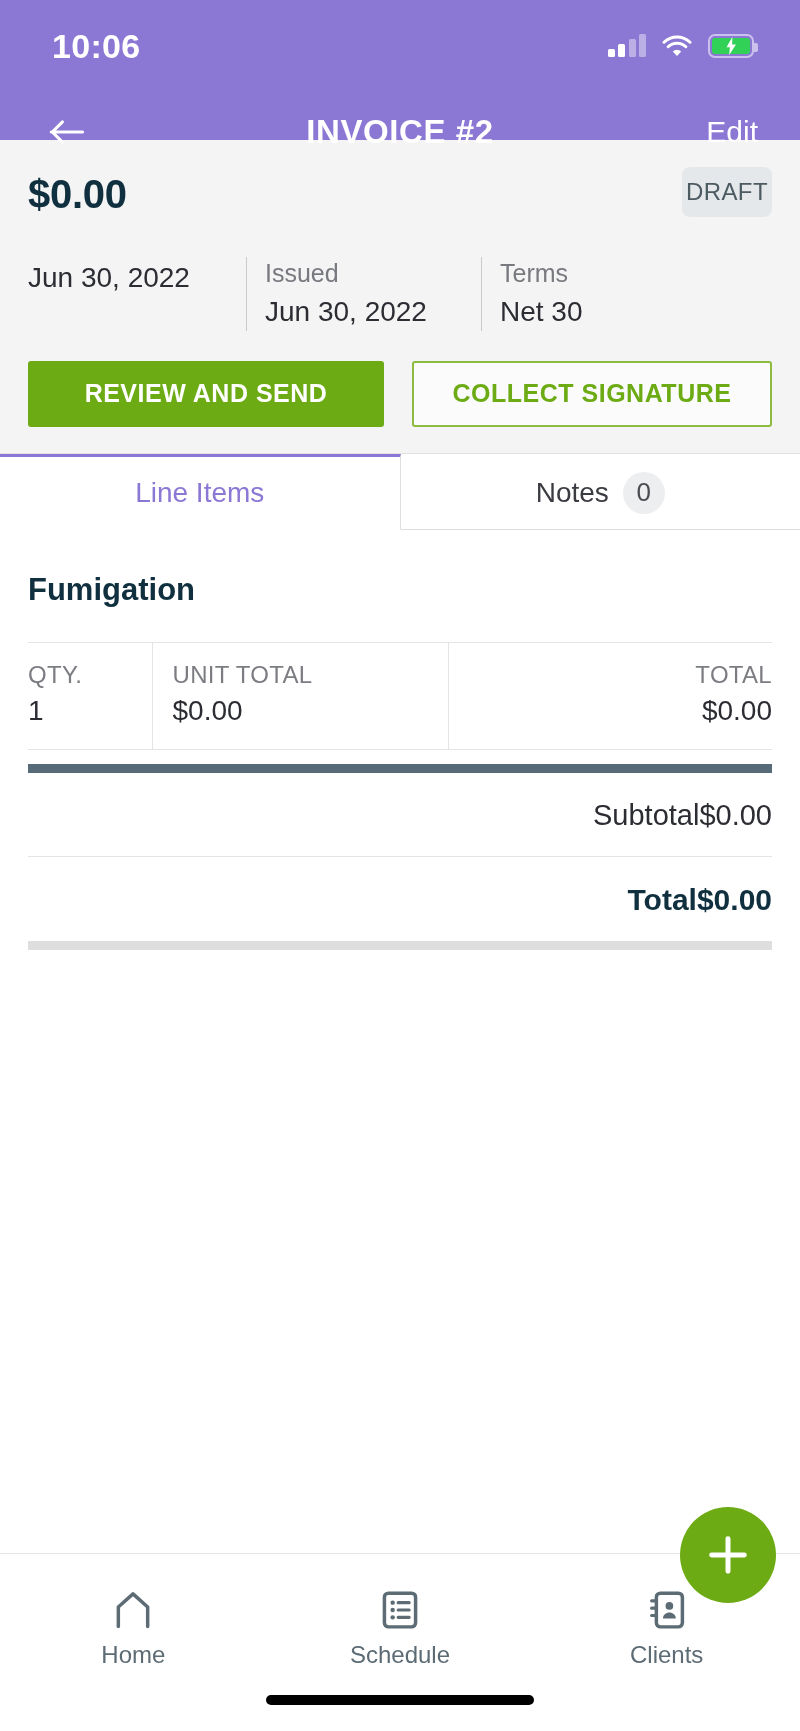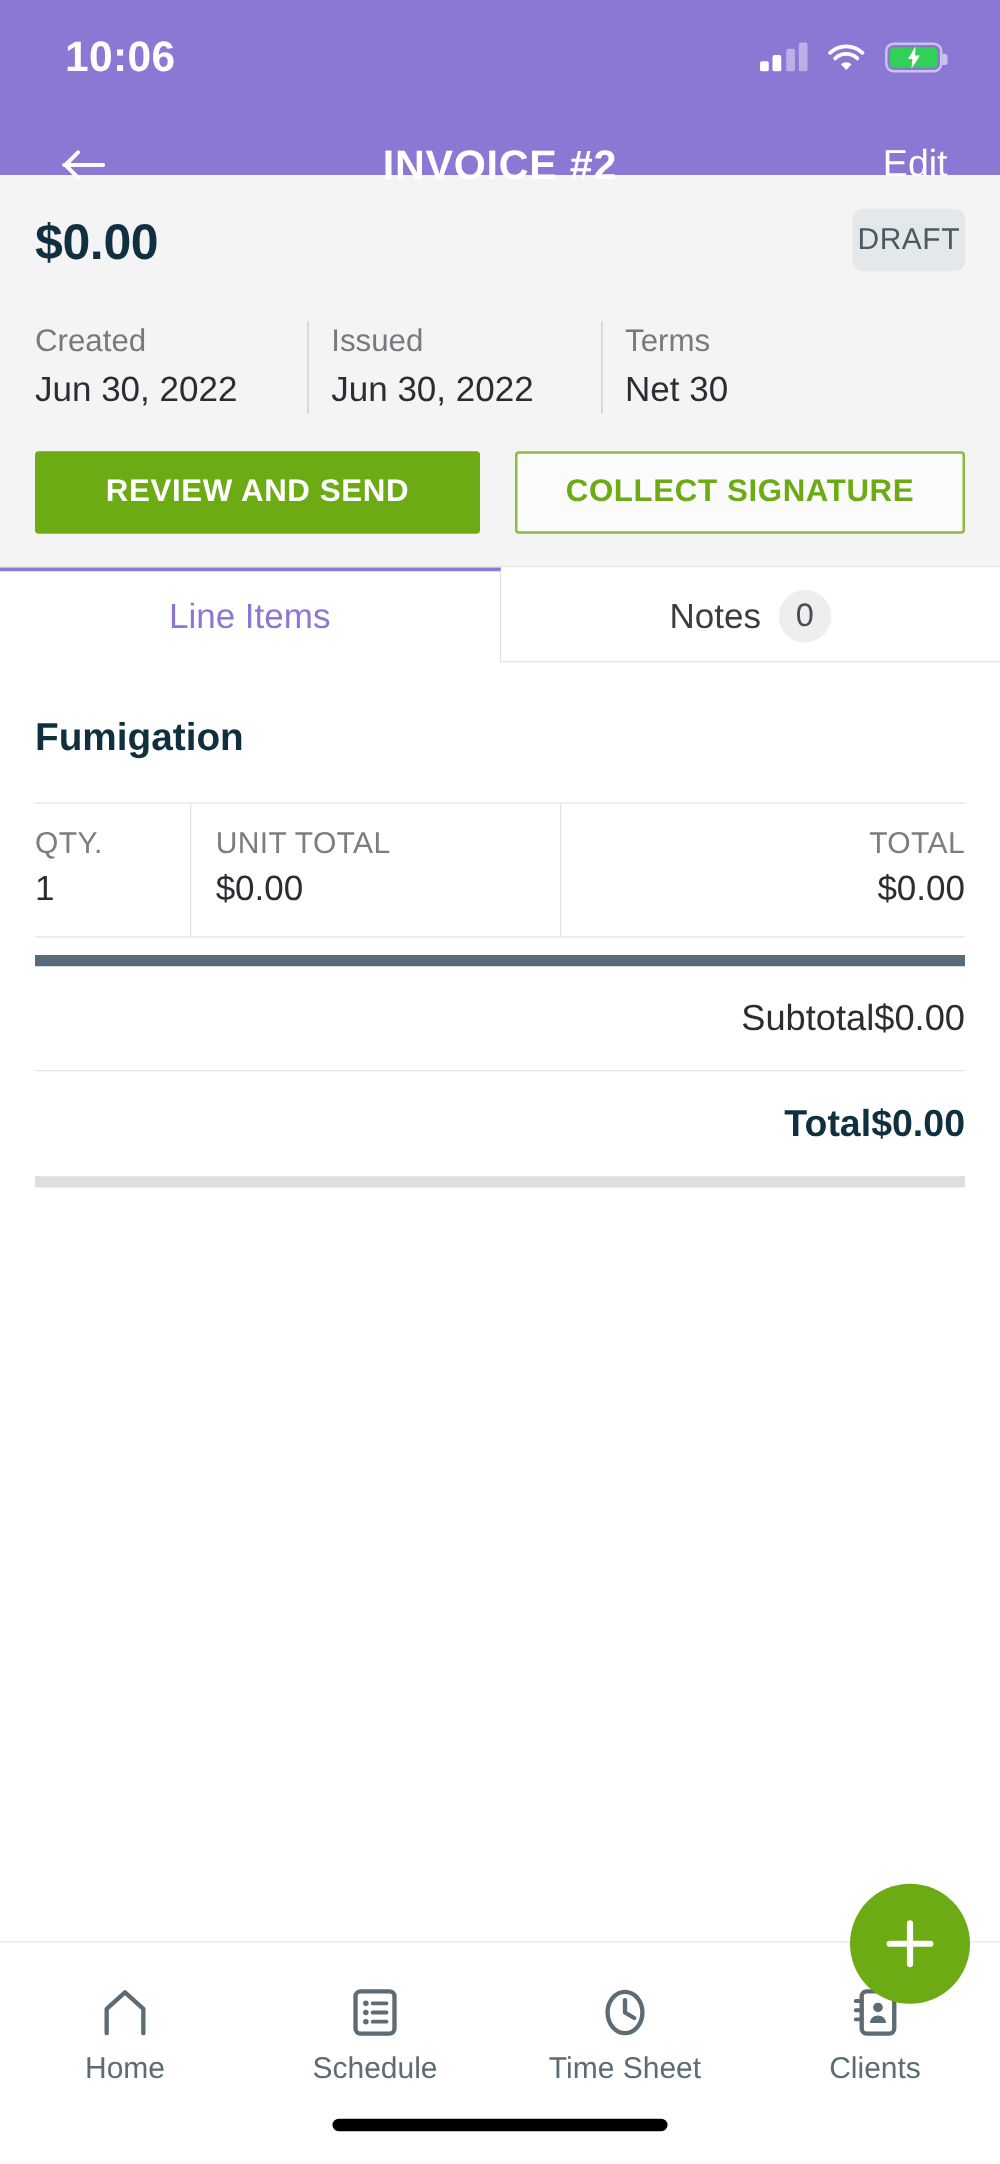--- a/index.html
+++ b/index.html
@@ -251,21 +251,20 @@
   </div>
 
   <div class="summary">
     <div class="summary-top">
       <div class="amount">$0.00</div>
       <div class="status-badge">DRAFT</div>
     </div>
 
     <div class="meta-row">
       <div class="meta-col c1">
-        <div class="meta-label">Created</div>
         <div class="meta-value">Jun 30, 2022</div>
       </div>
       <div class="meta-col c2">
         <div class="meta-label">Issued</div>
         <div class="meta-value">Jun 30, 2022</div>
       </div>
       <div class="meta-col c3">
         <div class="meta-label">Terms</div>
         <div class="meta-value">Net 30</div>
       </div>
@@ -342,27 +341,20 @@
         <svg viewBox="0 0 24 24">
           <rect x="3.5" y="2.8" width="17" height="18.4" rx="2.2" stroke="#5c6b74" stroke-width="1.9" fill="none"></rect>
           <circle cx="8" cy="8" r="1.2" fill="#5c6b74"></circle>
           <circle cx="8" cy="12" r="1.2" fill="#5c6b74"></circle>
           <circle cx="8" cy="16" r="1.2" fill="#5c6b74"></circle>
           <path d="M11 8h6M11 12h6M11 16h6" stroke="#5c6b74" stroke-width="1.7" stroke-linecap="round"></path>
         </svg>
         <span>Schedule</span>
       </div>
 
-      <div class="navitem">
-        <svg viewBox="0 0 24 24">
-          <ellipse cx="12" cy="12" rx="7.6" ry="9" stroke="#5c6b74" stroke-width="1.9" fill="none"></ellipse>
-          <path d="M12 6.6V12l4 2.4" stroke="#5c6b74" stroke-width="1.9" fill="none" stroke-linecap="round" stroke-linejoin="round"></path>
-        </svg>
-        <span>Time Sheet</span>
-      </div>
 
       <div class="navitem">
         <svg viewBox="0 0 24 24">
           <rect x="6.2" y="2.8" width="14.2" height="18.4" rx="2.2" stroke="#5c6b74" stroke-width="1.9" fill="none"></rect>
           <path d="M3.6 7h2.6M3.6 11h2.6M3.6 15h2.6" stroke="#5c6b74" stroke-width="1.7" stroke-linecap="round"></path>
           <circle cx="13.3" cy="9.8" r="2.1" fill="#5c6b74"></circle>
           <path d="M9.8 16.6c0-2 1.6-3.3 3.5-3.3s3.5 1.3 3.5 3.3z" fill="#5c6b74"></path>
         </svg>
         <span>Clients</span>
       </div>

